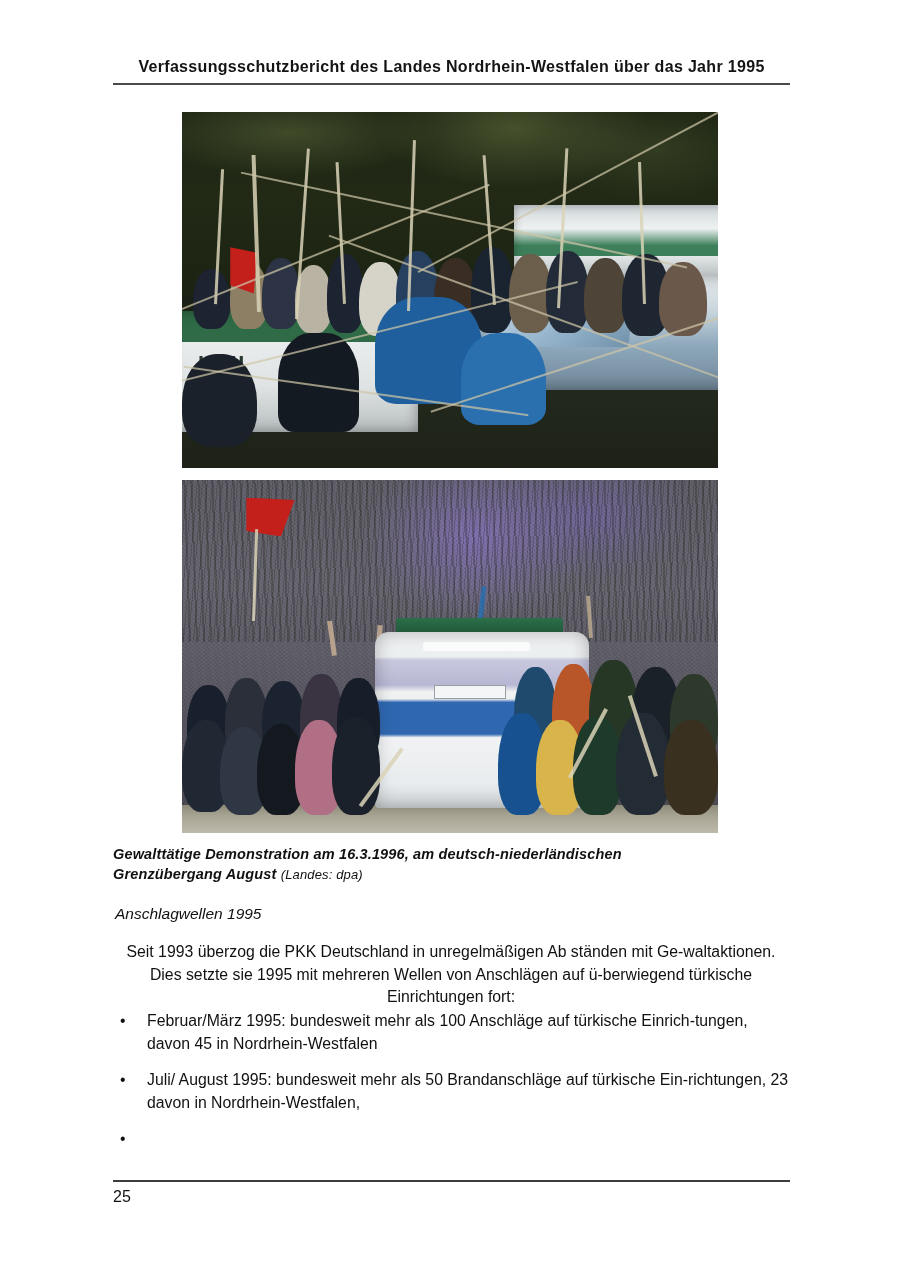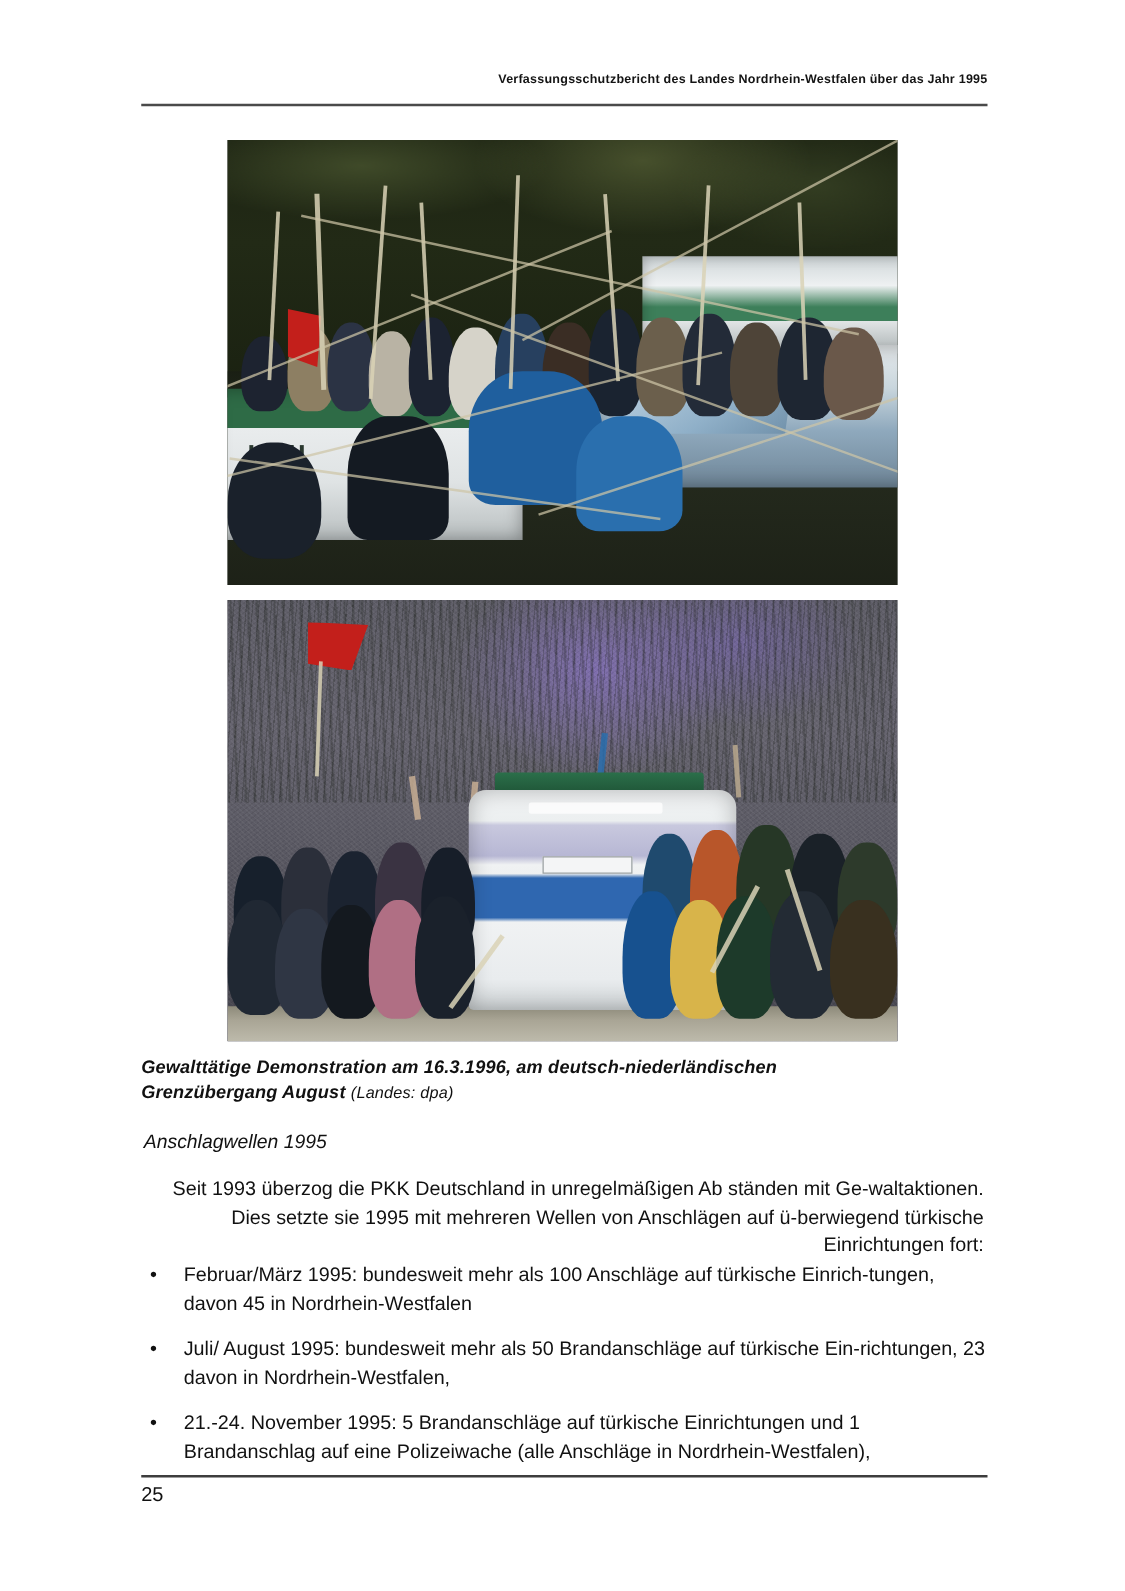--- a/index.html
+++ b/index.html
@@ -22,22 +22,22 @@
     width: 900px;
     height: 1273px;
   }
 
   
   .header-text {
     position: absolute;
     left: 113px;
     top: 58px;
     width: 677px;
-    text-align: right;
-    font-size: 10px;
+    text-align: center;
+    font-size: 16px;
     font-weight: bold;
     letter-spacing: 0.02em;
     color: #141414;
   }
   .header-rule {
     position: absolute;
     left: 113px;
     top: 83px;
     width: 677px;
     height: 2px;
@@ -218,21 +218,21 @@
     color: #111111;
   }
   .para {
     position: absolute;
     left: 115px;
     top: 941px;
     width: 672px;
     font-size: 15.8px;
     line-height: 22.5px;
     color: #111111;
-    text-align: right;
+    text-align: center;
   }
   .bullets {
     position: absolute;
     left: 115px;
     top: 1010px;
     width: 680px;
   }
   .bullet {
     position: relative;
     padding-left: 32px;
@@ -386,20 +386,19 @@
     <div class="bullet">
       <span class="dot">•</span>
       <span>Februar/März 1995: bundesweit mehr als 100 Anschläge auf türkische Einrich-tungen, davon 45 in Nordrhein-Westfalen</span>
     </div>
     <div class="bullet">
       <span class="dot">•</span>
       <span>Juli/ August 1995: bundesweit mehr als 50 Brandanschläge auf türkische Ein-richtungen, 23 davon in Nordrhein-Westfalen,</span>
     </div>
     <div class="bullet">
       <span class="dot">•</span>
-      <span>21.-24. November 1995: 5 Brandanschläge auf türkische Einrichtungen und 1 Brandanschlag auf eine Polizeiwache (alle Anschläge in Nordrhein-Westfalen),</span>
     </div>
   </div>
 
   <div class="footer-rule"></div>
   <div class="footer-page">25</div>
 
 </div>
 
 </body></html>

